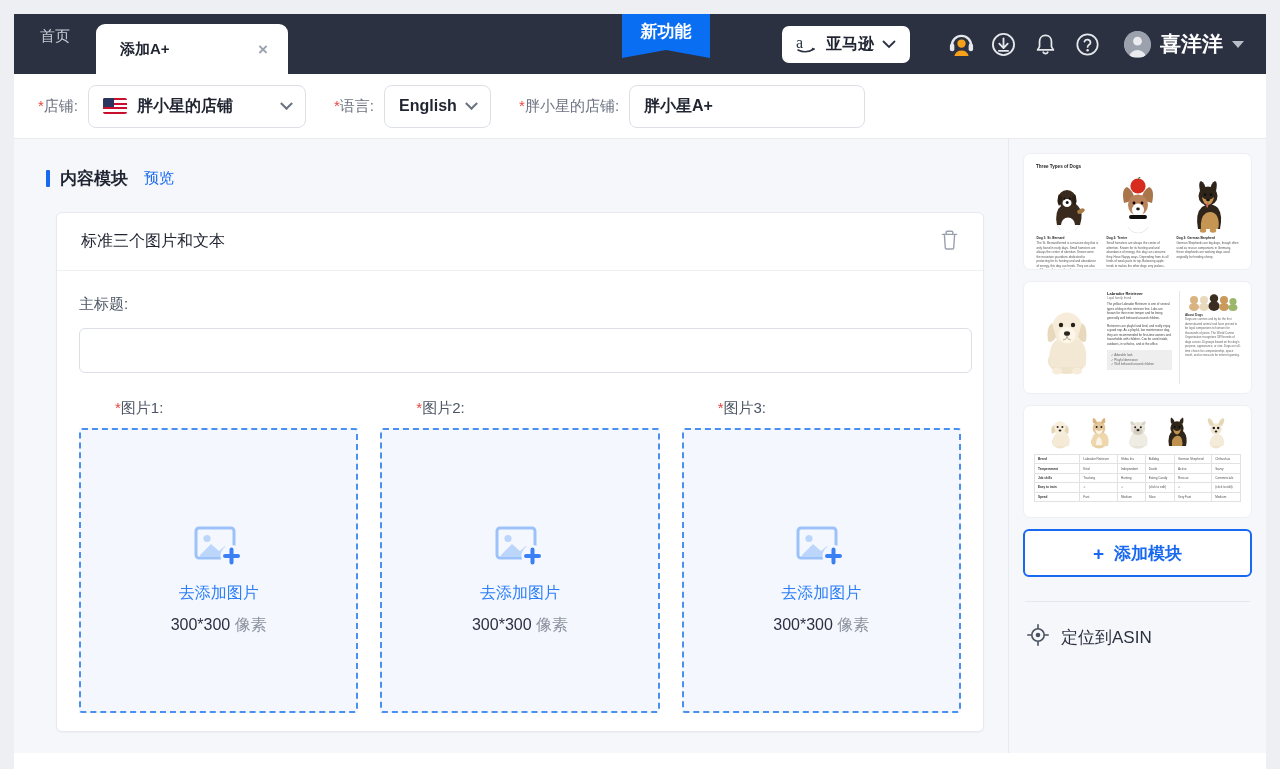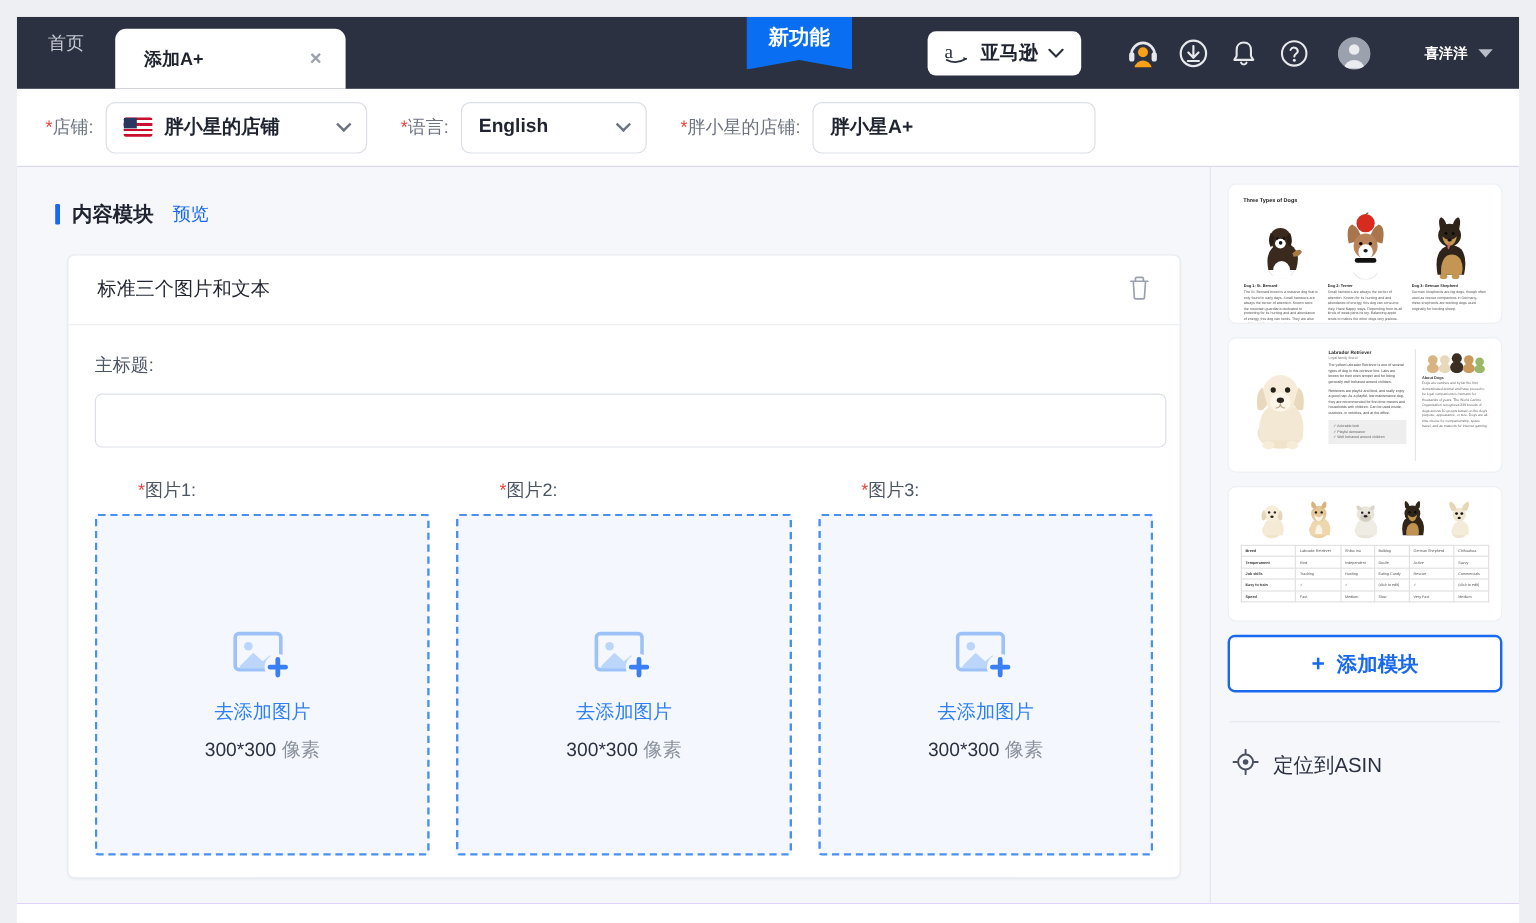--- a/index.html
+++ b/index.html
@@ -65,42 +65,42 @@
     width: 42px; height: 42px; display: flex; align-items: center; justify-content: center;
     cursor: pointer;
   }
   .user-box {
     display: flex; align-items: center; gap: 9px; margin-left: 16px; cursor: pointer;
   }
   .avatar {
     width: 27px; height: 27px; border-radius: 50%; background: #9ba1ad;
     display: flex; align-items: flex-end; justify-content: center; overflow: hidden;
   }
-  .user-name { color: #fff; font-size: 12px; font-weight: bold; margin-left: 36px; }
+  .user-name { color: #fff; font-size: 21px; font-weight: bold; }
   .caret-down {
     width: 0; height: 0; border-left: 6px solid transparent; border-right: 6px solid transparent;
     border-top: 7px solid #b9bdc7;
   }
 
   
   .filterbar {
     height: 65px; background: #fff;
     display: flex; align-items: center; padding: 0 24px;
     border-bottom: 1px solid #e8eaee;
   }
   .f-label { font-size: 15px; color: #6b7280; white-space: nowrap; }
   .f-label .req { color: #e8453c; }
   .f-field {
     border: 1px solid #dcdfe6; border-radius: 8px; height: 43px;
     display: flex; align-items: center; padding: 0 14px; margin-left: 10px;
     font-size: 16px; font-weight: bold; color: #1f2430; background: #fff;
     cursor: pointer;
   }
   .f-field.shop { width: 218px; gap: 10px; }
-  .f-field.lang { width: 155px; justify-content: space-between; }
+  .f-field.lang { width: 107px; justify-content: space-between; }
   .f-field.name { width: 236px; cursor: text; }
   .flag {
     width: 24px; height: 16px; border-radius: 2px; overflow: hidden; flex: none;
     background: linear-gradient(to bottom,
       #c8102e 0 2.3px, #fff 2.3px 4.6px, #c8102e 4.6px 6.9px, #fff 6.9px 9.2px,
       #c8102e 9.2px 11.5px, #fff 11.5px 13.8px, #c8102e 13.8px 16px);
     position: relative;
   }
   .flag::before {
     content:""; position: absolute; left:0; top:0; width: 11px; height: 9px; background:#2a3560;

